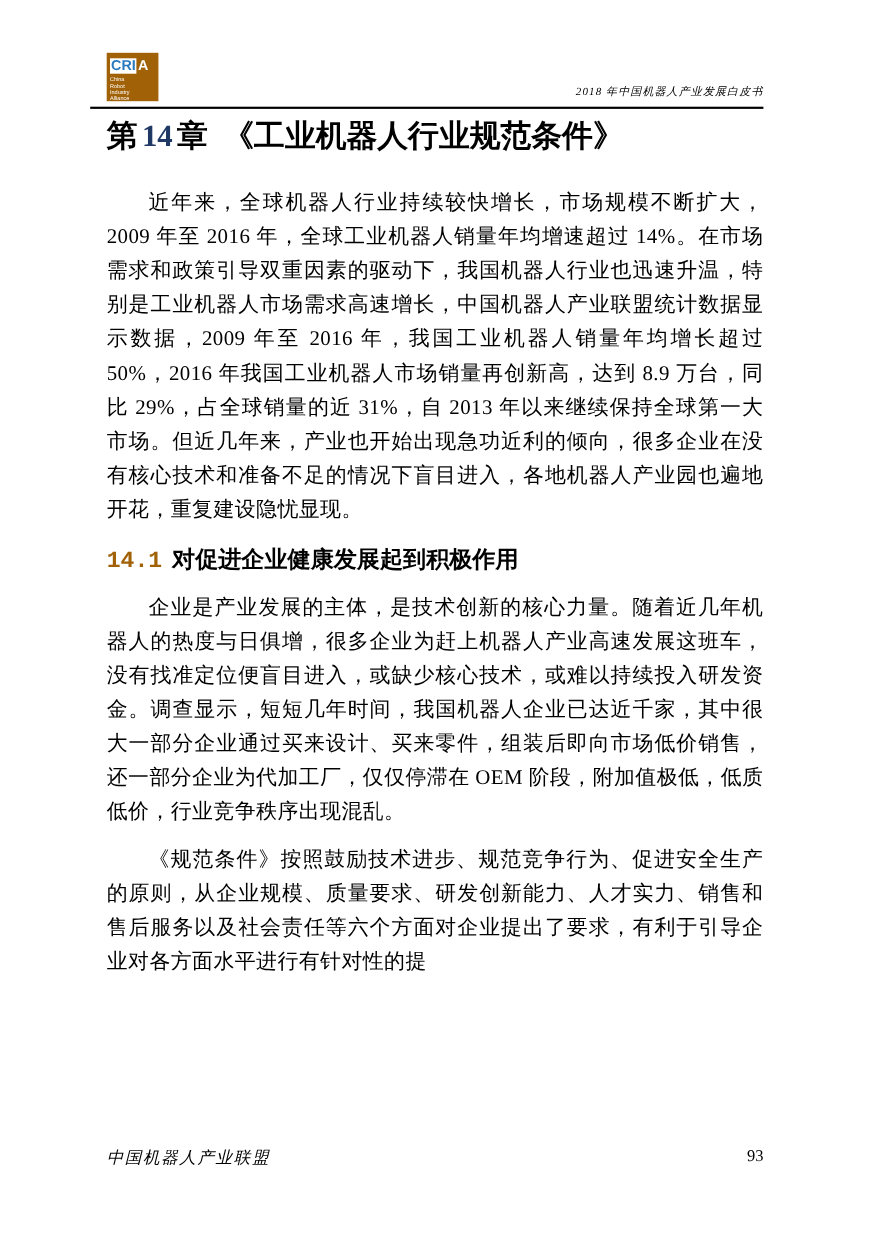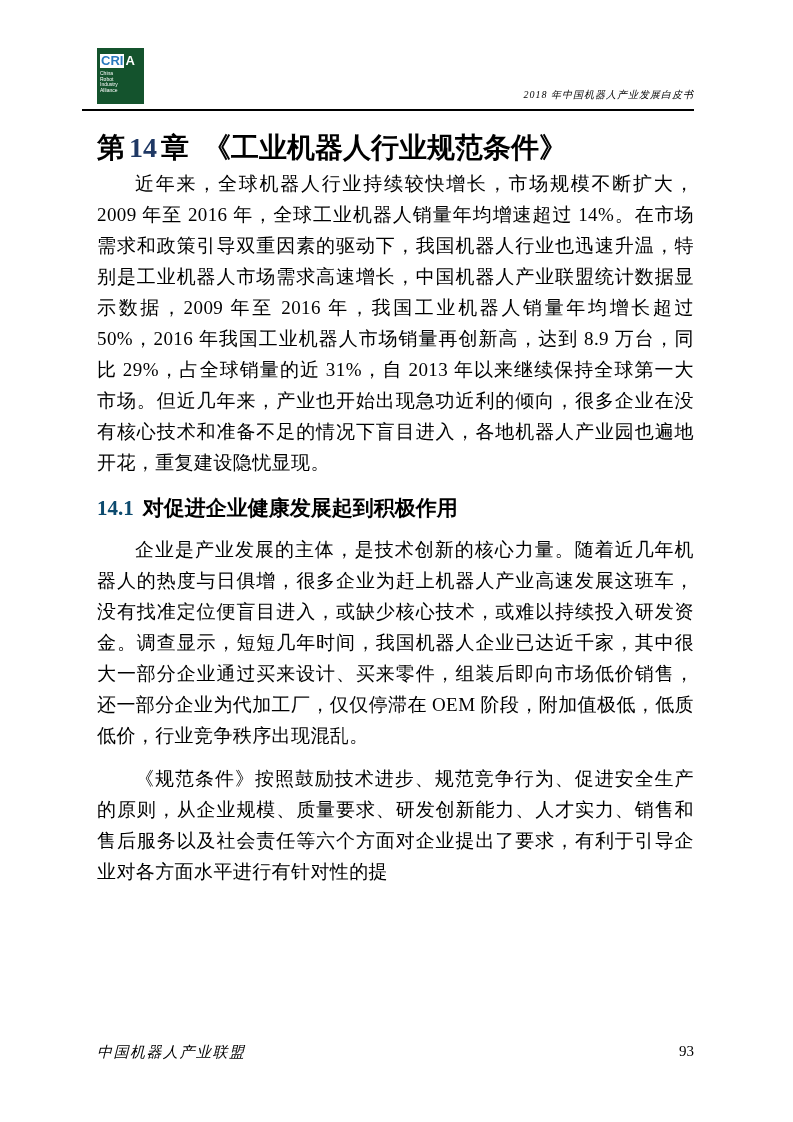--- a/index.html
+++ b/index.html
@@ -21,22 +21,22 @@
   .header {
     display: flex;
     justify-content: space-between;
     align-items: flex-end;
     border-bottom: 2px solid #000;
     padding-bottom: 5px;
     margin-left: -15px;  
     padding-left: 15px;
   }
   .logo {
-    width: 47px; height: 56px;
-    background: #14532d;
+    width: 47px; height: 44px;
+    background: #a16207;
     padding: 3px 0 0 3px;
     flex: 0 0 auto;
   }
   .logo-top {
     display: inline-flex;
     font-family: "Liberation Sans", "DejaVu Sans", sans-serif;
     font-weight: bold;
     font-size: 13px;
     line-height: 14px;
     letter-spacing: 0;
@@ -52,21 +52,21 @@
   }
   .logo-lines span { display: block; }
   .doc-title {
     font-size: 10px;
     font-style: italic;
     letter-spacing: 1px;
     padding-bottom: 2px;
   }
   
   .chapter-title {
-    margin-top: 17px;
+    margin-top: 5px;
     font-family: "Liberation Sans", "DejaVu Sans", sans-serif;
     font-weight: bold;
     font-size: 28px;
     line-height: 40px;
     color: #000;
     white-space: nowrap;
   }
   .chapter-title .num {
     font-family: "Liberation Serif", "DejaVu Serif", serif;
     color: #1F3864;
@@ -75,33 +75,33 @@
   .chapter-title .chapter-name { margin-left: 14px; }
   
   .body-text p {
     font-size: 19px;
     line-height: 31px;
     text-align: justify;
     text-indent: 38px;
     letter-spacing: 0.4px;
     margin-bottom: 12px;
   }
-  .body-text p.first { }
+  .body-text p.first { margin-top: 24px; }
   
   .section-heading {
     margin: 15px 0 11px 0;
     font-family: "Liberation Sans", "DejaVu Sans", sans-serif;
     font-weight: bold;
     font-size: 21px;
     line-height: 30px;
     color: #000;
   }
   .section-heading .num {
-    font-family: Liberation Serif, serif;
-    color: #0c4a6e;
+    font-family: Liberation Mono, monospace;
+    color: #a16207;
     margin-right: 9px;
   }
   
   .footer {
     position: absolute;
     left: 97px; right: 99px;
     bottom: 60px;
     display: flex;
     justify-content: space-between;
     align-items: flex-start;

